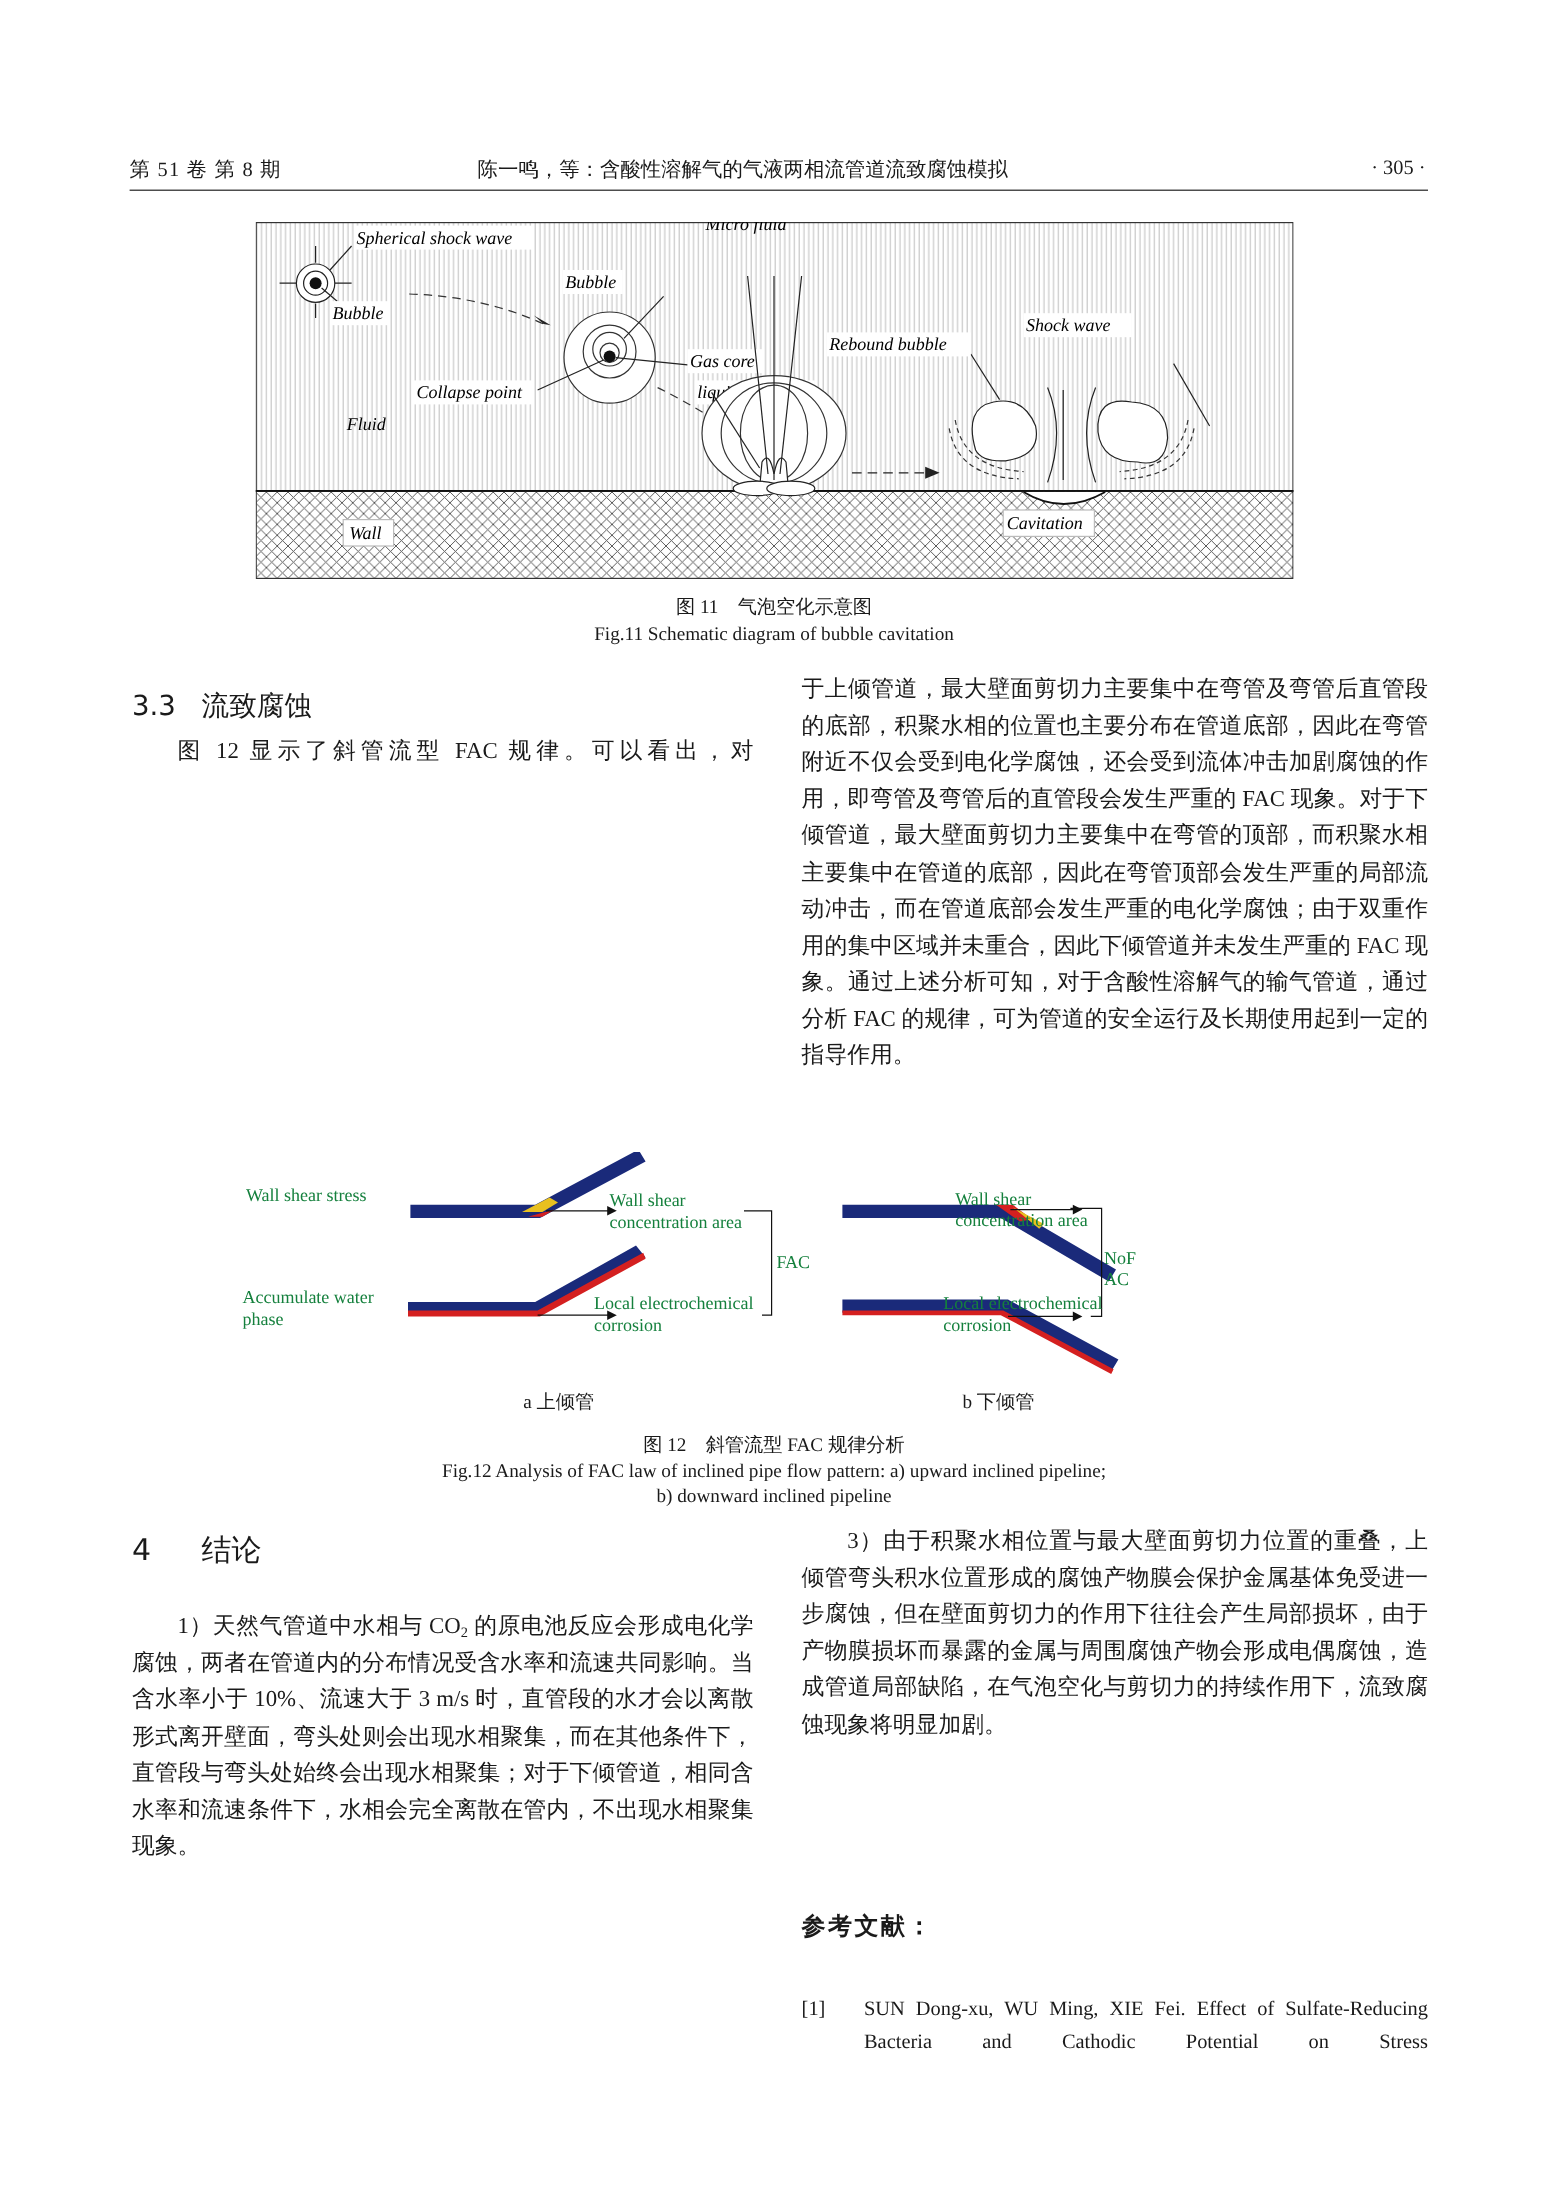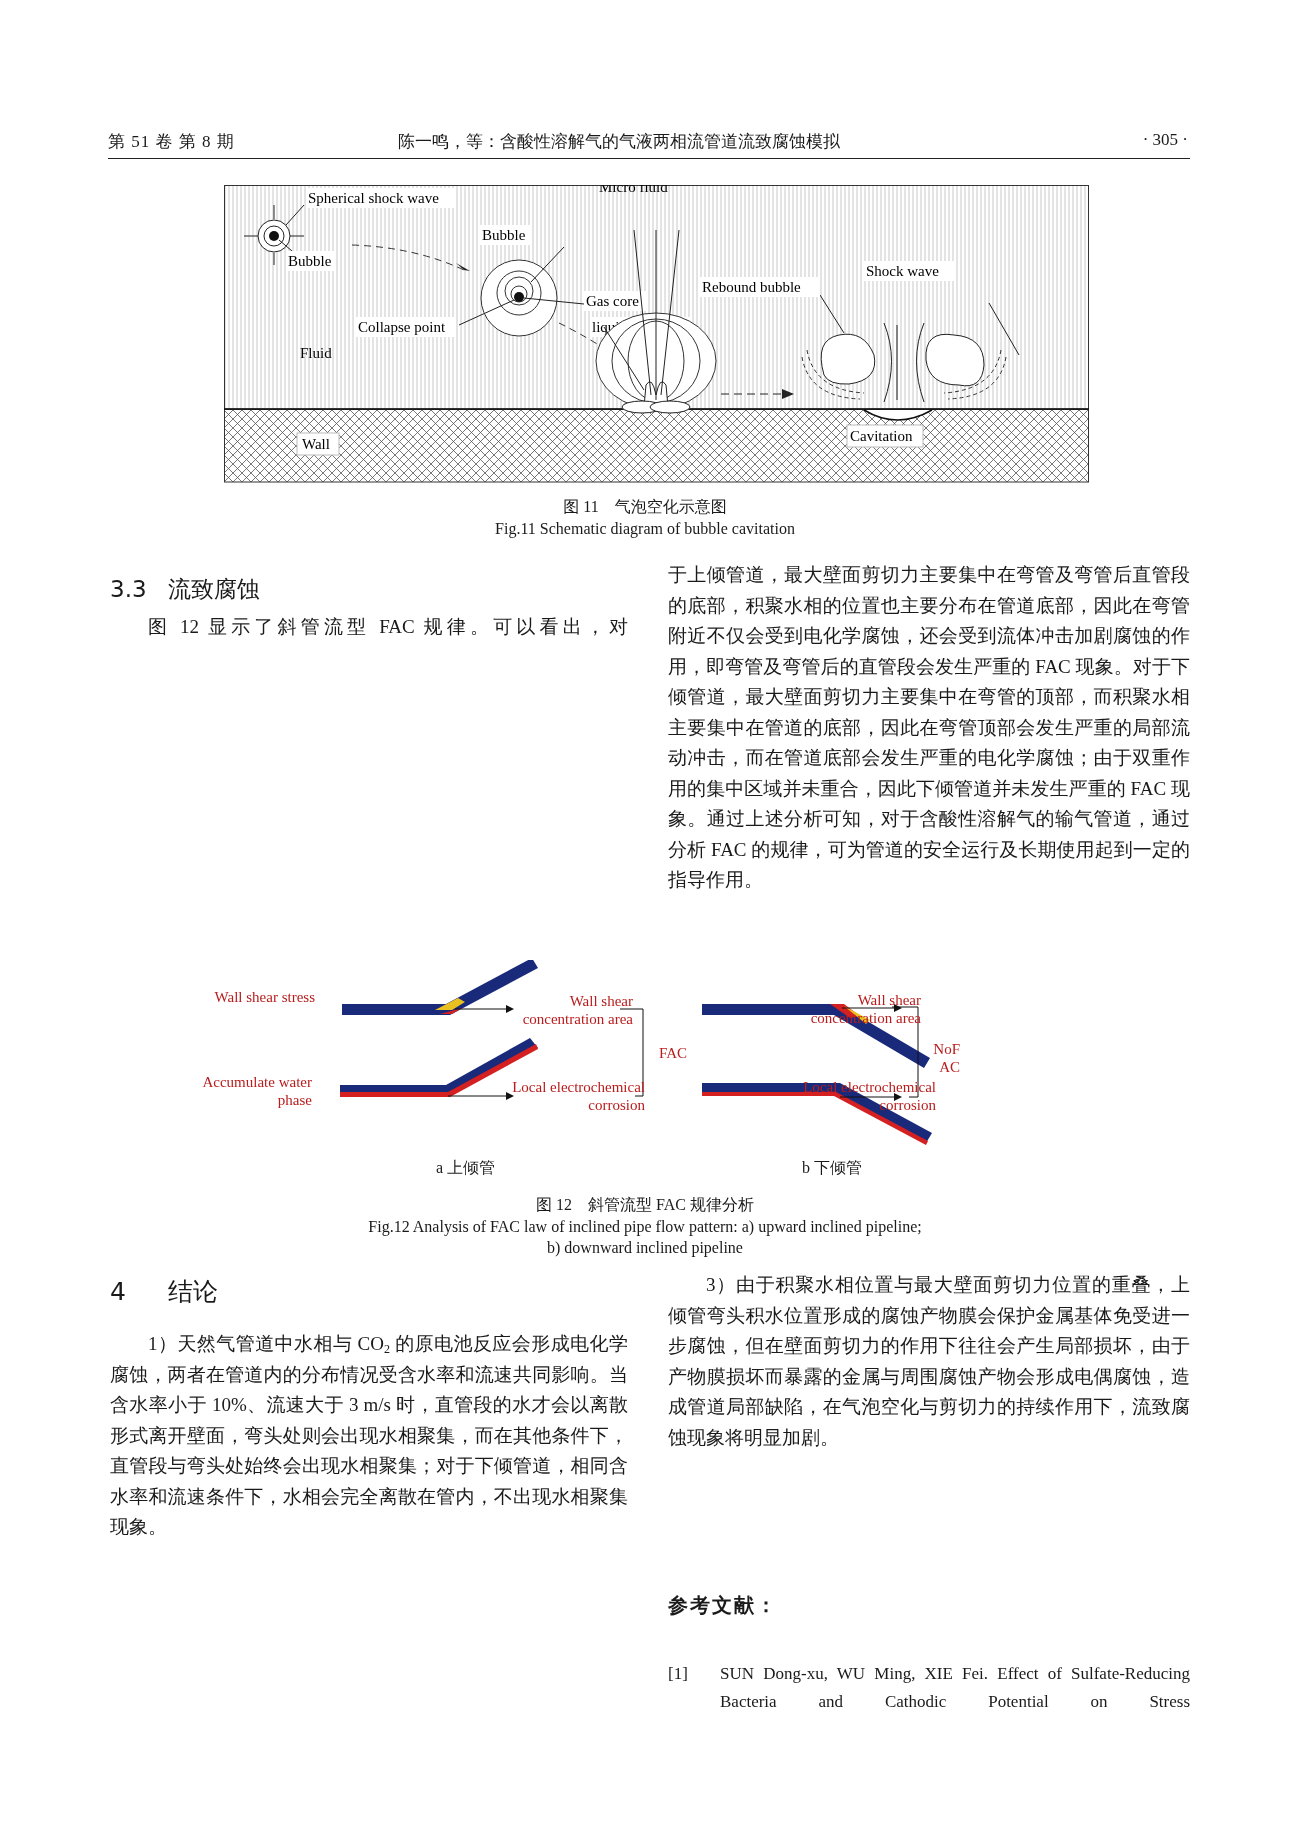--- a/index.html
+++ b/index.html
@@ -8,38 +8,38 @@
 
   .running-head { position: absolute; left: 108px; top: 128px; width: 1080px; height: 30px;
                   font-size: 17px; }
   .running-head .vol { position: absolute; left: 0; top: 2px; letter-spacing: 1px; }
   .running-head .title { position: absolute; left: 290px; top: 2px; }
   .running-head .page { position: absolute; right: 0; top: 2px; }
   .head-rule { position: absolute; left: 108px; top: 158px; width: 1082px; height: 0;
                border-top: 1.5px solid #222; }
 
   
-  .fig11 { position: absolute; left: 224px; top: 185px; width: 776px; height: 298px; }
+  .fig11 { position: absolute; left: 213px; top: 185px; width: 776px; height: 298px; font-style: italic; }
   .fig11 svg { display: block; }
   .fig-cap { position: absolute; left: 0; width: 1290px; text-align: center; font-size: 16px; line-height: 22px; }
 
   
   .col { position: absolute; font-size: 19px; line-height: 30.5px; text-align: justify; }
   .col-left { left: 110px; width: 518px; }
   .col-right { left: 668px; width: 522px; }
   .sec-head { font-family: "DejaVu Sans", "Liberation Sans", sans-serif; font-size: 23px; font-weight: normal;
               line-height: 30px; margin: 0; }
   .sec-head .num { display: inline-block; width: 58px; }
   .para { margin: 0; }
   .indent { text-indent: 2em; }
   sub { font-size: 12px; vertical-align: -3px; line-height: 0; }
 
   
   .fig12 { position: absolute; left: 230px; top: 960px; width: 830px; height: 210px; }
-  .fig12 .lbl { position: absolute; font-size: 15px; line-height: 18px; text-align: right; color: #b91c1c; }
+  .fig12 .lbl { position: absolute; font-size: 15px; line-height: 18px; text-align: left; color: #15803d; }
   .fig12 .sub-lbl { position: absolute; font-size: 16px; }
 
   .refs-head { position: absolute; left: 668px; top: 1592px; font-family: "DejaVu Sans", "Liberation Sans", sans-serif;
                font-size: 20px; font-weight: bold; letter-spacing: 2px; }
   .ref-item { position: absolute; left: 668px; top: 1660px; width: 522px; font-size: 17px; line-height: 28px; }
   .ref-item .rnum { position: absolute; left: 0; top: 0; }
   .ref-item .rtext { position: absolute; left: 52px; width: 470px; text-align: justify; text-align-last: justify; }
 </style>
 </head>
 <body>
@@ -213,21 +213,21 @@
     <span>NoF</span><br>
     <span>AC</span>
   </div>
   <div class="sub-lbl" style="left:572px;top:198px;">b  下倾管</div>
 </div>
 <div class="fig-cap" style="top:1194px;font-family:Liberation Serif, serif;">图 12　斜管流型 FAC 规律分析</div>
 <div class="fig-cap" style="top:1216px;">Fig.12 Analysis of FAC law of inclined pipe flow pattern: a) upward inclined pipeline;</div>
 <div class="fig-cap" style="top:1237px;">b) downward inclined pipeline</div>
 
 <div class="col col-left" style="top:1277px;">
-  <h2 class="sec-head" style="font-size:25px;margin-bottom:22px;">
+  <h2 class="sec-head" style="font-size:25px;margin-bottom:34px;">
     <span class="num">4</span><span>结论</span>
   </h2>
   <p class="para indent"><span>1）天然气管道中水相与 CO</span><sub>2</sub><span> 的原电池反应会形成电化学腐蚀，两者在管道内的分布情况受含水率和流速共同影响。当含水率小于 10%、流速大于 3 m/s 时，直管段的水才会以离散形式离开壁面，弯头处则会出现水相聚集，而在其他条件下，直管段与弯头处始终会出现水相聚集；对于下倾管道，相同含水率和流速条件下，水相会完全离散在管内，不出现水相聚集现象。</span></p>
 </div>
 
 <div class="col col-right" style="top:1270px;">
   <p class="para indent">3）由于积聚水相位置与最大壁面剪切力位置的重叠，上倾管弯头积水位置形成的腐蚀产物膜会保护金属基体免受进一步腐蚀，但在壁面剪切力的作用下往往会产生局部损坏，由于产物膜损坏而暴露的金属与周围腐蚀产物会形成电偶腐蚀，造成管道局部缺陷，在气泡空化与剪切力的持续作用下，流致腐蚀现象将明显加剧。</p>
 </div>
 
 <div class="refs-head">参考文献：</div>

